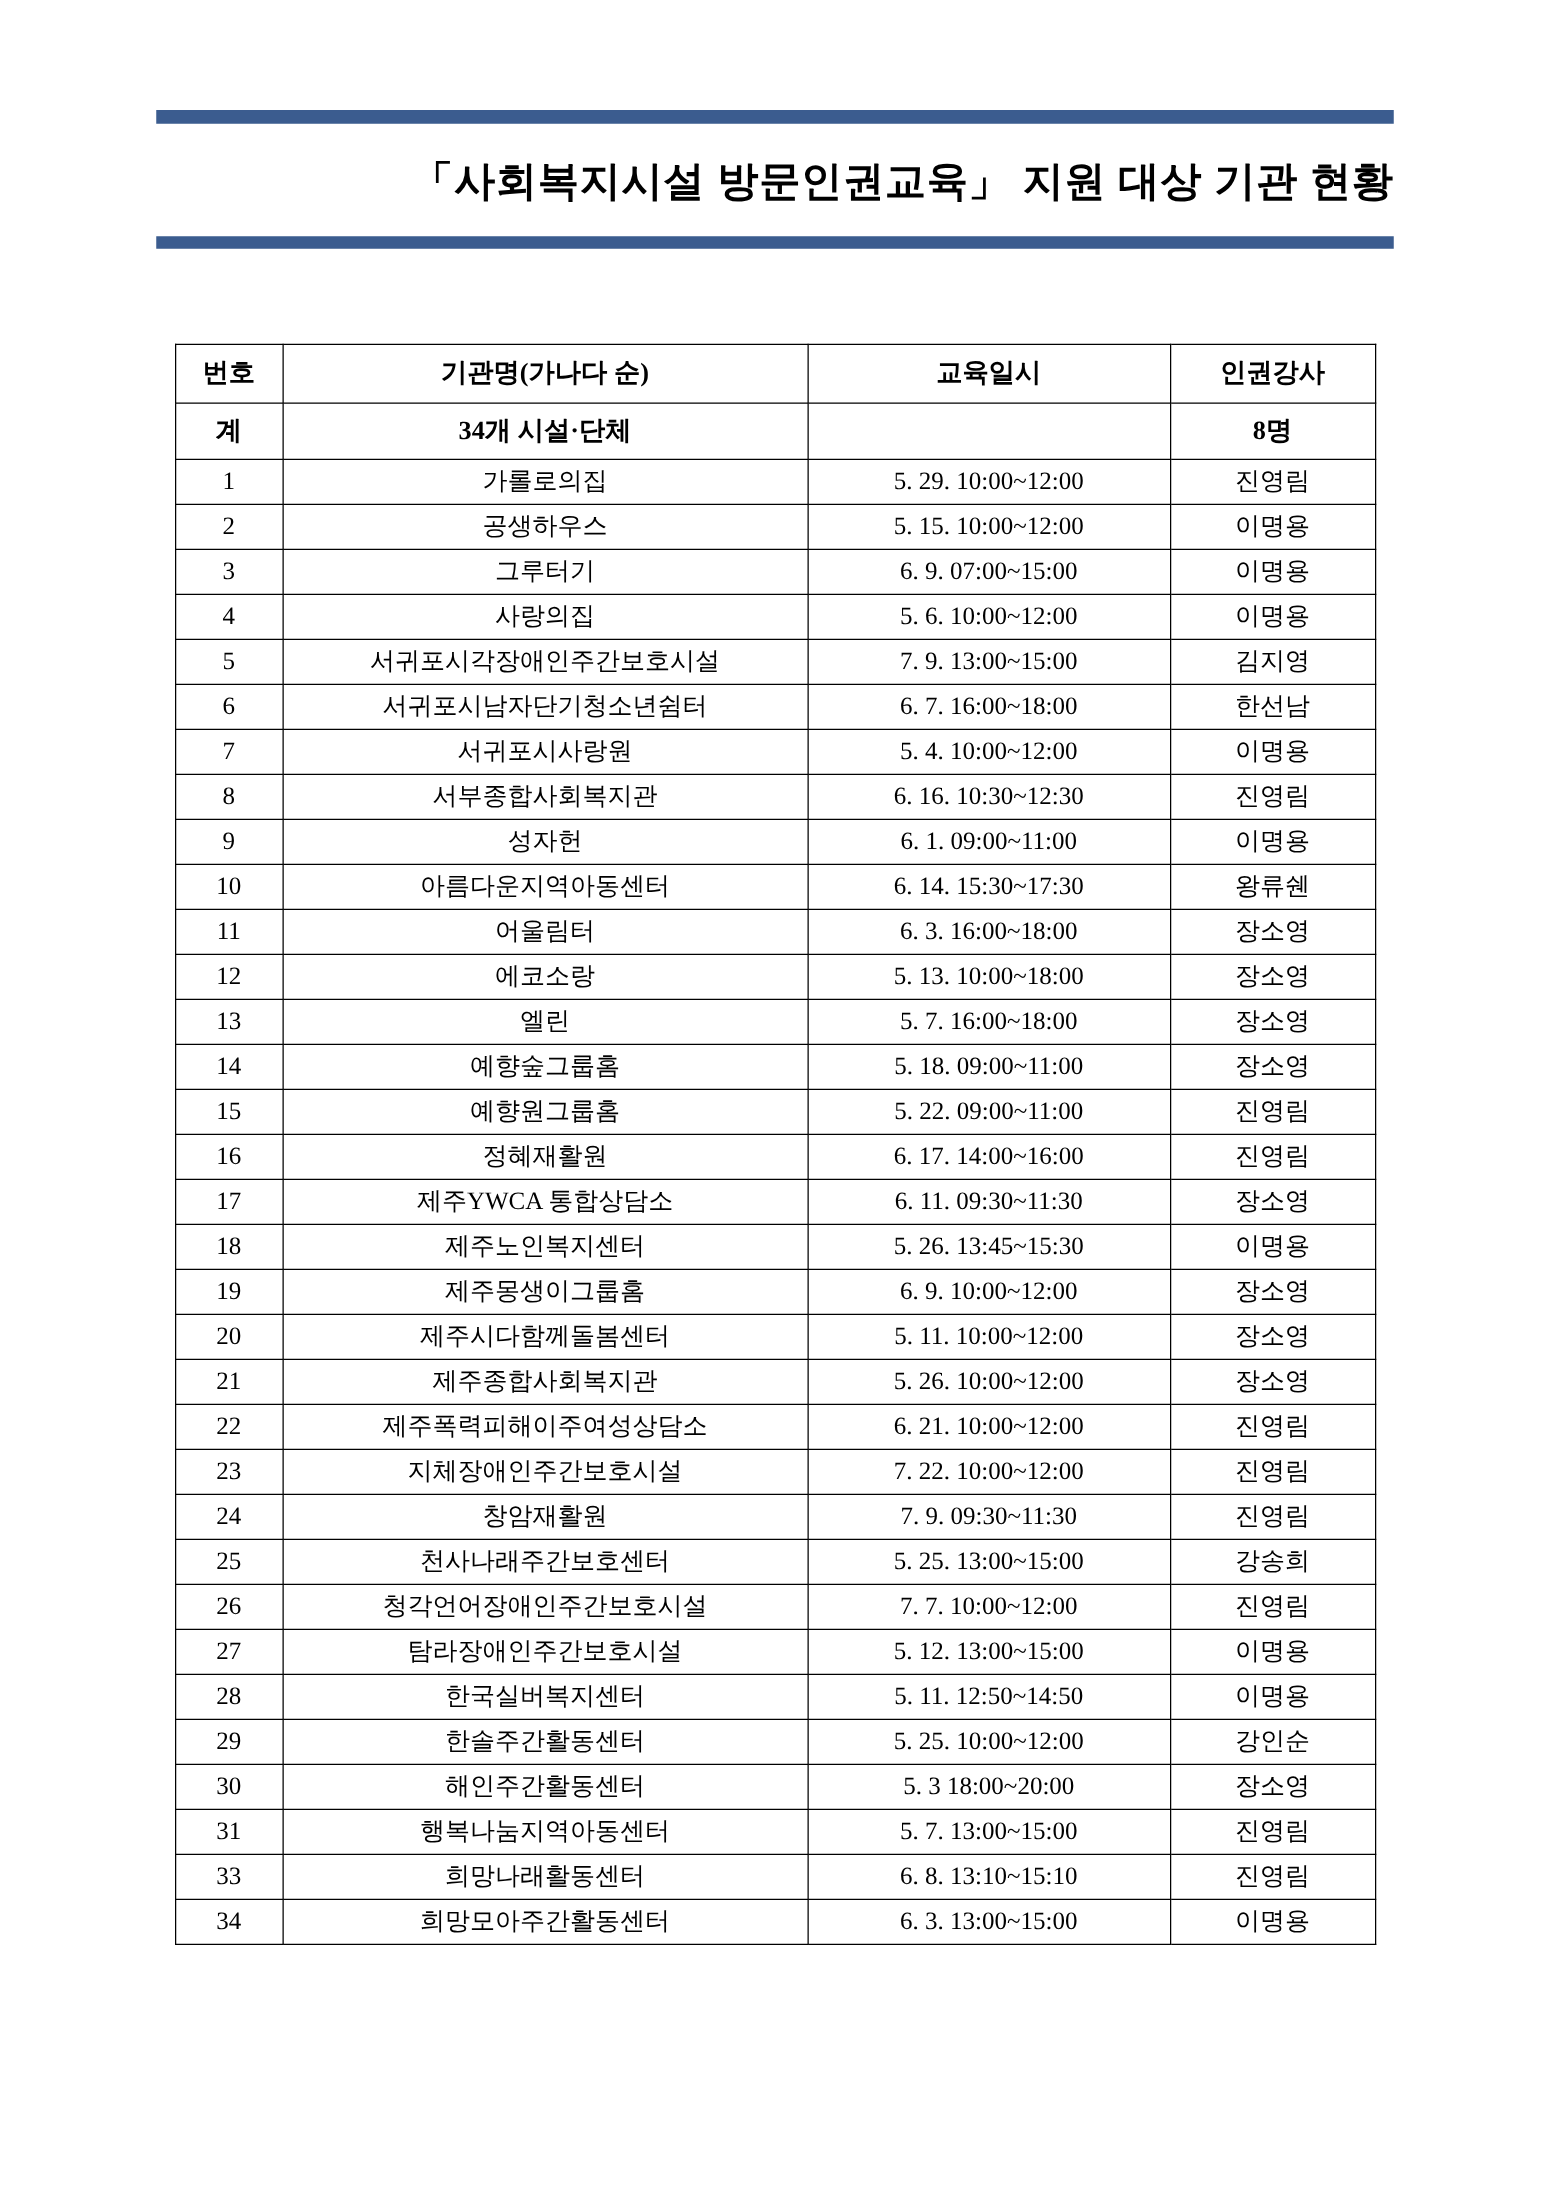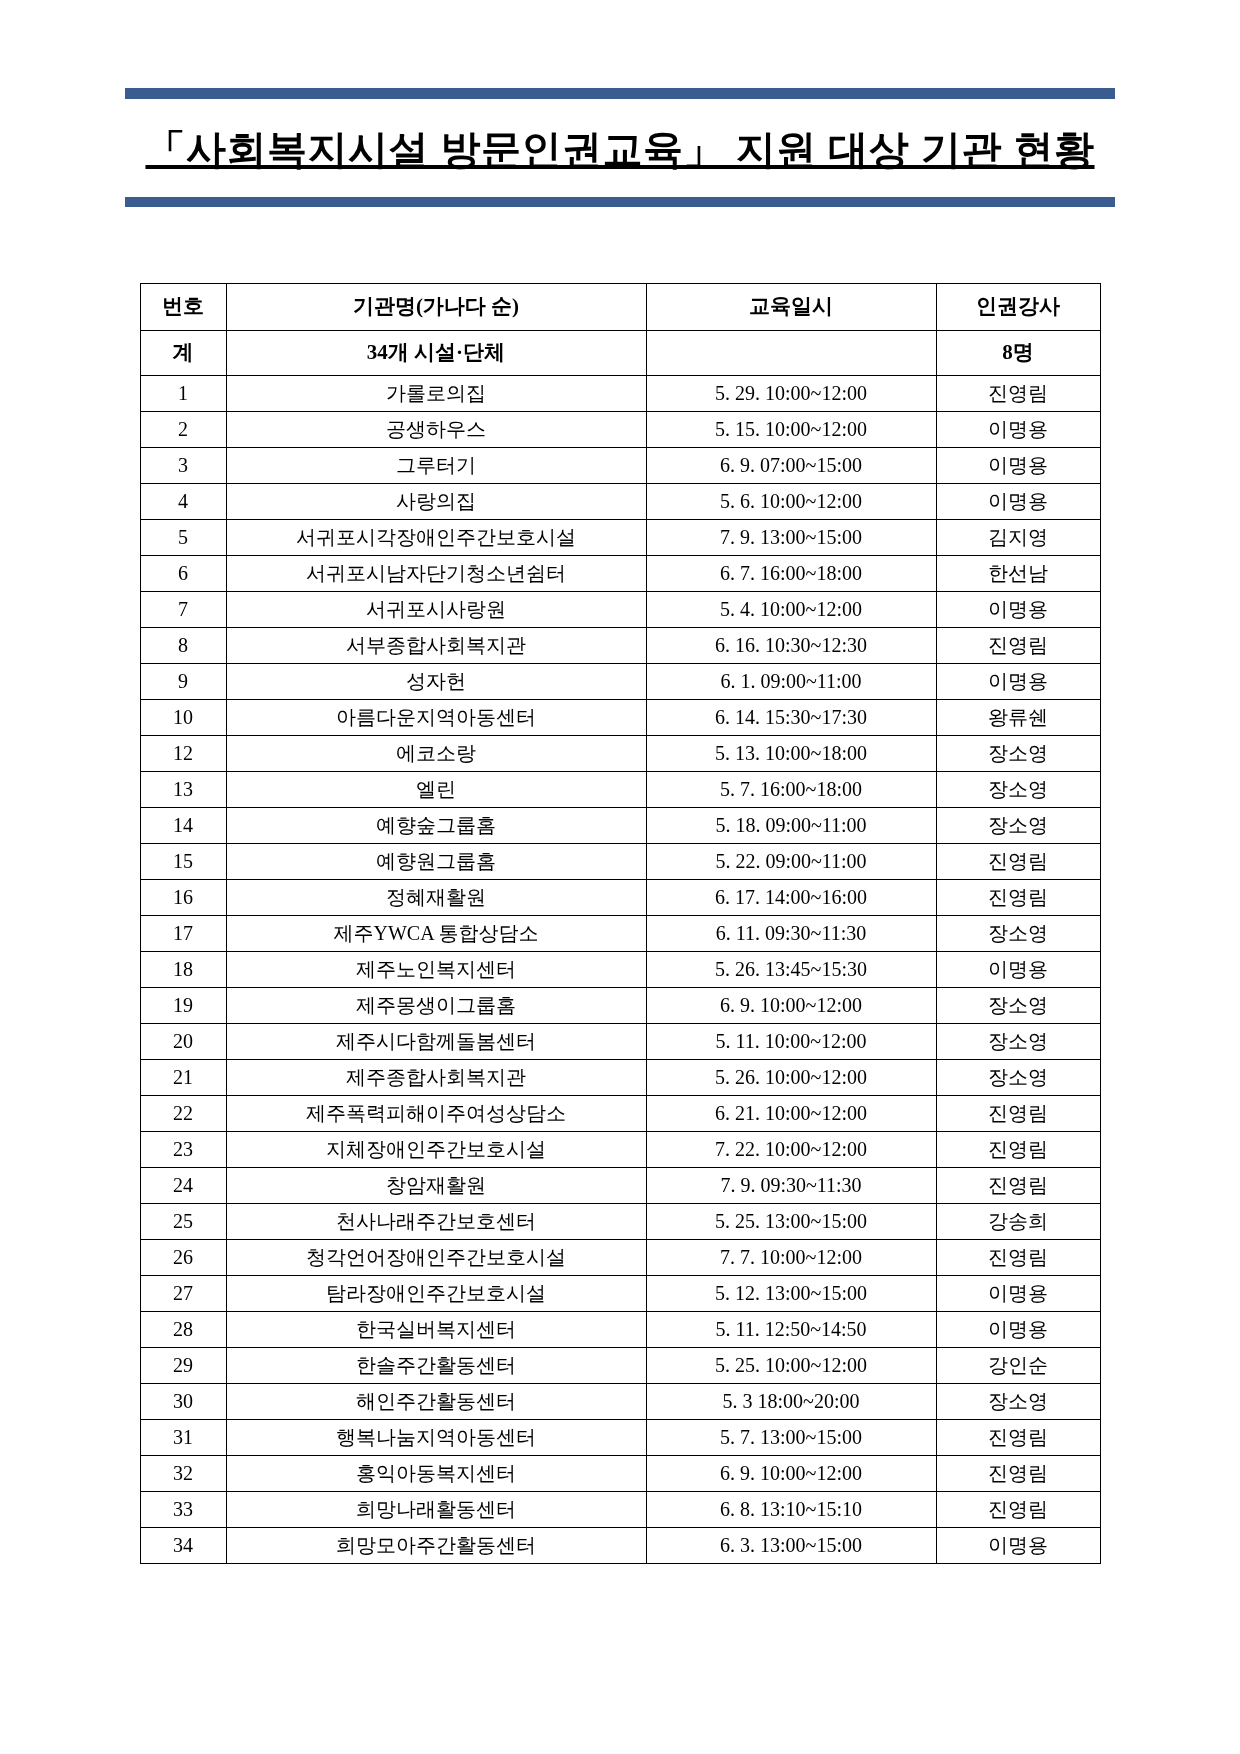--- a/index.html
+++ b/index.html
@@ -28,28 +28,27 @@
     height: 11px;
     background: #3b5c8f;
     width: 100%;
   }
   .rule-bottom {
     height: 10px;
     background: #3b5c8f;
     width: 100%;
   }
   .doc-title {
-    text-align: center;
-    font-size: 40px;
+    text-align: right;
+    font-size: 33px;
     font-weight: bold;
     letter-spacing: 0.5px;
     padding: 26px 0 24px 0;
     line-height: 1.2;
     font-family: "Liberation Sans", "DejaVu Sans", sans-serif;
-    text-decoration: underline;
   }
   table.main {
     border-collapse: collapse;
     margin: 76px auto 0 auto;
     width: 960px;
     table-layout: fixed;
   }
   table.main th, table.main td {
     border: 1px solid #000;
     text-align: center;
@@ -163,20 +162,26 @@
           <td class="date-cell">6.  1.  09:00~11:00</td>
           <td>이명용</td>
         </tr>
         <tr>
           <td>10</td>
           <td>아름다운지역아동센터</td>
           <td class="date-cell">6. 14.  15:30~17:30</td>
           <td>왕류쉔</td>
         </tr>
         <tr>
+          <td>11</td>
+          <td>어울림터</td>
+          <td class="date-cell">6.  3.  16:00~18:00</td>
+          <td>장소영</td>
+        </tr>
+        <tr>
           <td>12</td>
           <td>에코소랑</td>
           <td class="date-cell">5. 13.  10:00~18:00</td>
           <td>장소영</td>
         </tr>
         <tr>
           <td>13</td>
           <td>엘린</td>
           <td class="date-cell">5.  7.  16:00~18:00</td>
           <td>장소영</td>
@@ -283,26 +288,20 @@
           <td class="date-cell">5. 3 18:00~20:00</td>
           <td>장소영</td>
         </tr>
         <tr>
           <td>31</td>
           <td>행복나눔지역아동센터</td>
           <td class="date-cell">5.  7.  13:00~15:00</td>
           <td>진영림</td>
         </tr>
         <tr>
-          <td>32</td>
-          <td>홍익아동복지센터</td>
-          <td class="date-cell">6.  9.  10:00~12:00</td>
-          <td>진영림</td>
-        </tr>
-        <tr>
           <td>33</td>
           <td>희망나래활동센터</td>
           <td class="date-cell">6.  8.  13:10~15:10</td>
           <td>진영림</td>
         </tr>
         <tr>
           <td>34</td>
           <td>희망모아주간활동센터</td>
           <td class="date-cell">6.  3.  13:00~15:00</td>
           <td>이명용</td>

